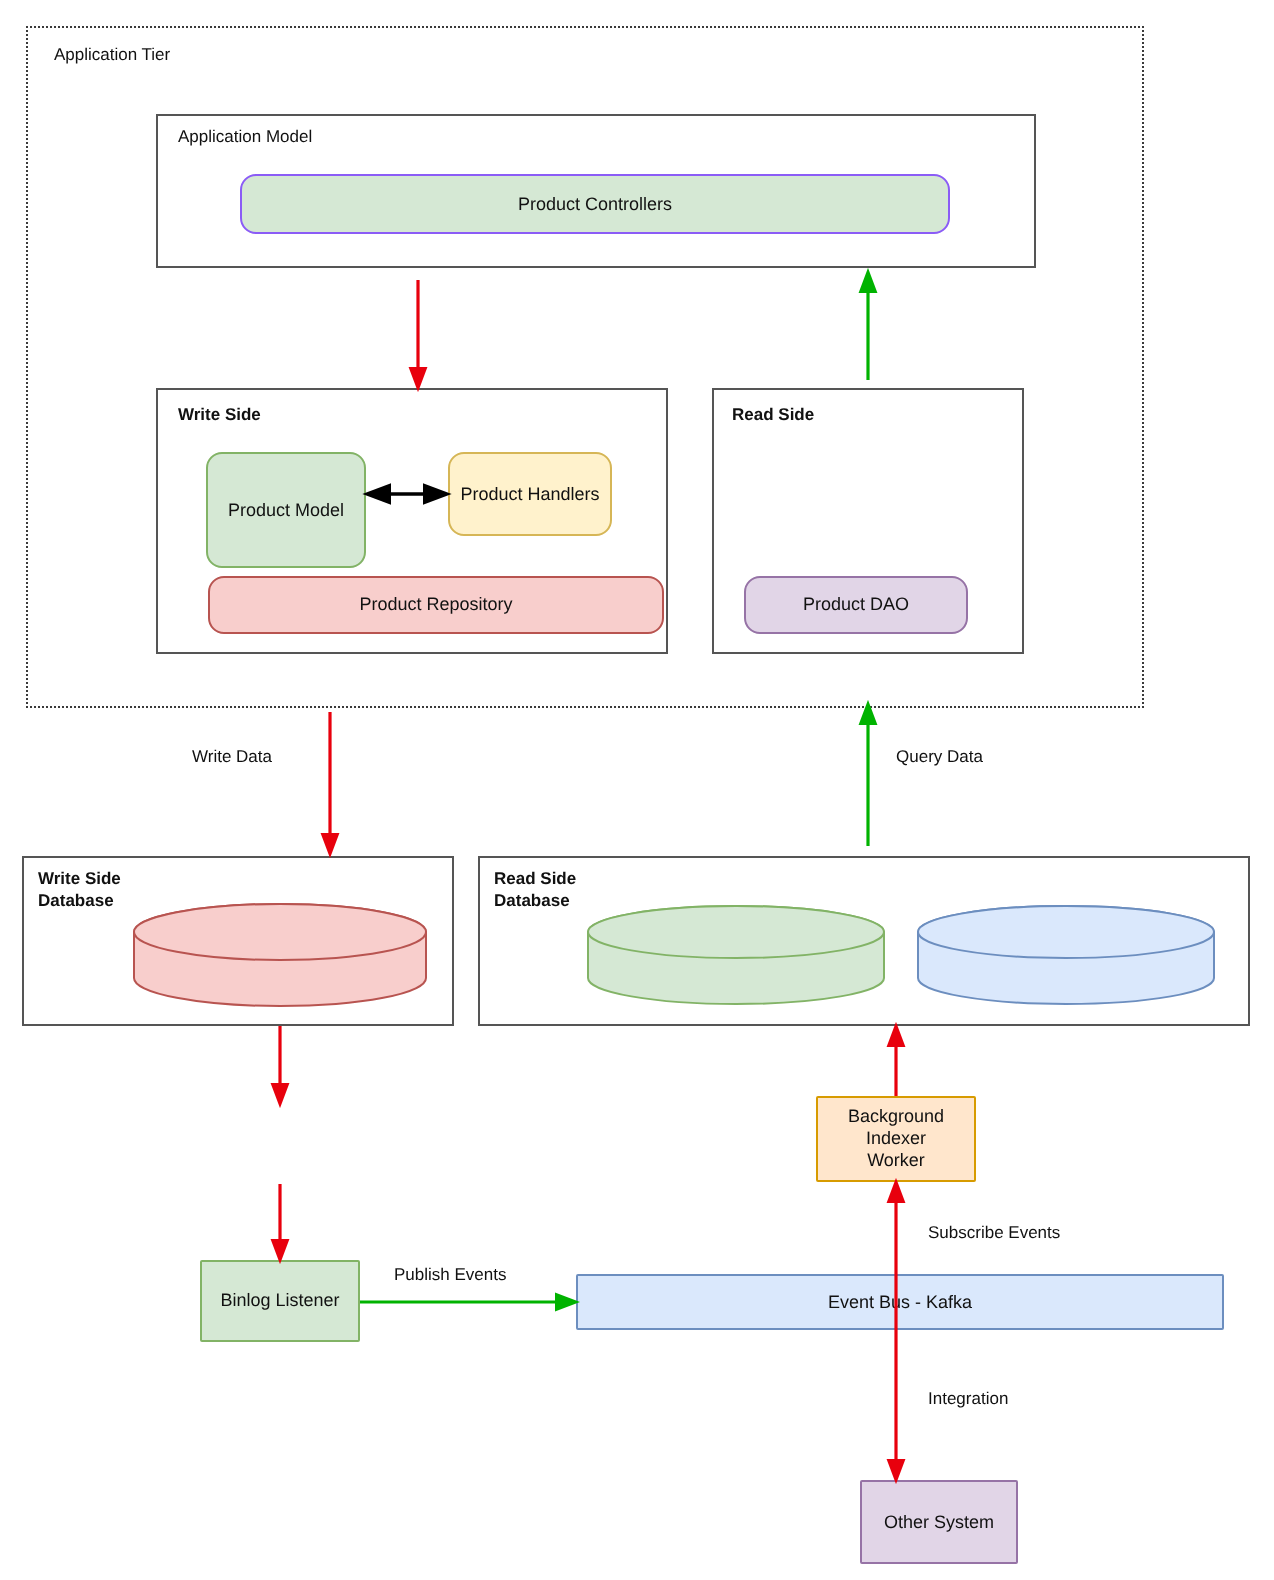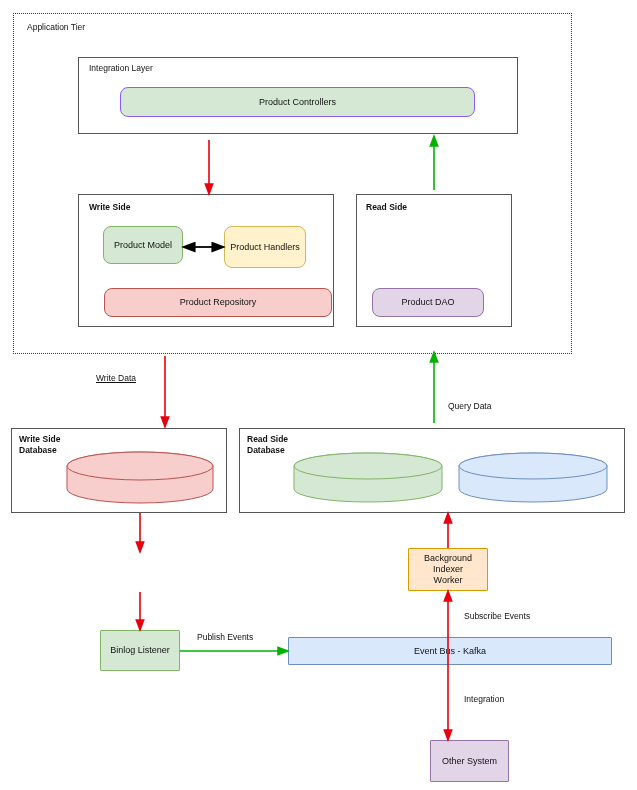--- a/index.html
+++ b/index.html
@@ -89,29 +89,29 @@
 </style>
 </head>
 <body>
 
 <div id="canvas">
 
   <div class="tier-dotted" style="left:13px; top:13px; width:559px; height:341px;"></div>
   <div class="group-label" style="left:27px; top:22px;">Application Tier</div>
 
   <div class="plain-box" style="left:78px; top:57px; width:440px; height:77px;"></div>
-  <div class="group-label" style="left:89px; top:63px;">Integration Layer</div>
+  <div class="group-label" style="left:89px; top:63px;">Application Model</div>
 
   <div class="node rounded" style="left:120px; top:87px; width:355px; height:30px;
               background:#d5e8d4; border:1px solid #8b5cf6;">Product Controllers</div>
 
   <div class="plain-box" style="left:78px; top:194px; width:256px; height:133px;"></div>
   <div class="group-label bold" style="left:89px; top:202px;">Write Side</div>
 
-  <div class="node rounded" style="left:103px; top:226px; width:80px; height:38px;
+  <div class="node rounded" style="left:103px; top:226px; width:80px; height:58px;
               background:#d5e8d4; border:1px solid #82b366;">Product Model</div>
 
   <div class="node rounded" style="left:224px; top:226px; width:82px; height:42px;
               background:#fff2cc; border:1px solid #d6b656;">Product Handlers</div>
 
   <div class="node rounded" style="left:104px; top:288px; width:228px; height:29px;
               background:#f8cecc; border:1px solid #b85450;">Product Repository</div>
 
   <div class="plain-box" style="left:356px; top:194px; width:156px; height:133px;"></div>
   <div class="group-label bold" style="left:366px; top:202px;">Read Side</div>
@@ -141,22 +141,22 @@
 
   <div class="node sq" style="left:100px; top:630px; width:80px; height:41px;
               background:#d5e8d4; border:1px solid #82b366;">Binlog Listener</div>
 
   <div class="node sq" style="left:288px; top:637px; width:324px; height:28px;
               background:#dae8fc; border:1px solid #6c8ebf;">Event Bus - Kafka</div>
 
   <div class="node sq" style="left:430px; top:740px; width:79px; height:42px;
               background:#e1d5e7; border:1px solid #9673a6;">Other System</div>
 
-  <div class="edge-label" style="left:96px; top:373px;text-decoration:underline;">Write Data</div>
-  <div class="edge-label" style="left:448px; top:373px;margin-top:28px;">Query Data</div>
+  <div class="edge-label" style="left:96px; top:373px;">Write Data</div>
+  <div class="edge-label" style="left:448px; top:373px;">Query Data</div>
   <div class="edge-label" style="left:197px; top:632px;">Publish Events</div>
   <div class="edge-label" style="left:464px; top:611px;">Subscribe Events</div>
   <div class="edge-label" style="left:464px; top:694px;">Integration</div>
 
   <svg class="layer" viewBox="0 0 637 790" xmlns="http://www.w3.org/2000/svg">
     <defs>
       <marker id="ar-red" markerWidth="8" markerHeight="8" refX="4.2" refY="3" orient="auto">
         <path d="M0,0 L8,3 L0,6 z" fill="#e8000d"></path>
       </marker>
       <marker id="ar-green" markerWidth="8" markerHeight="8" refX="4.2" refY="3" orient="auto">

